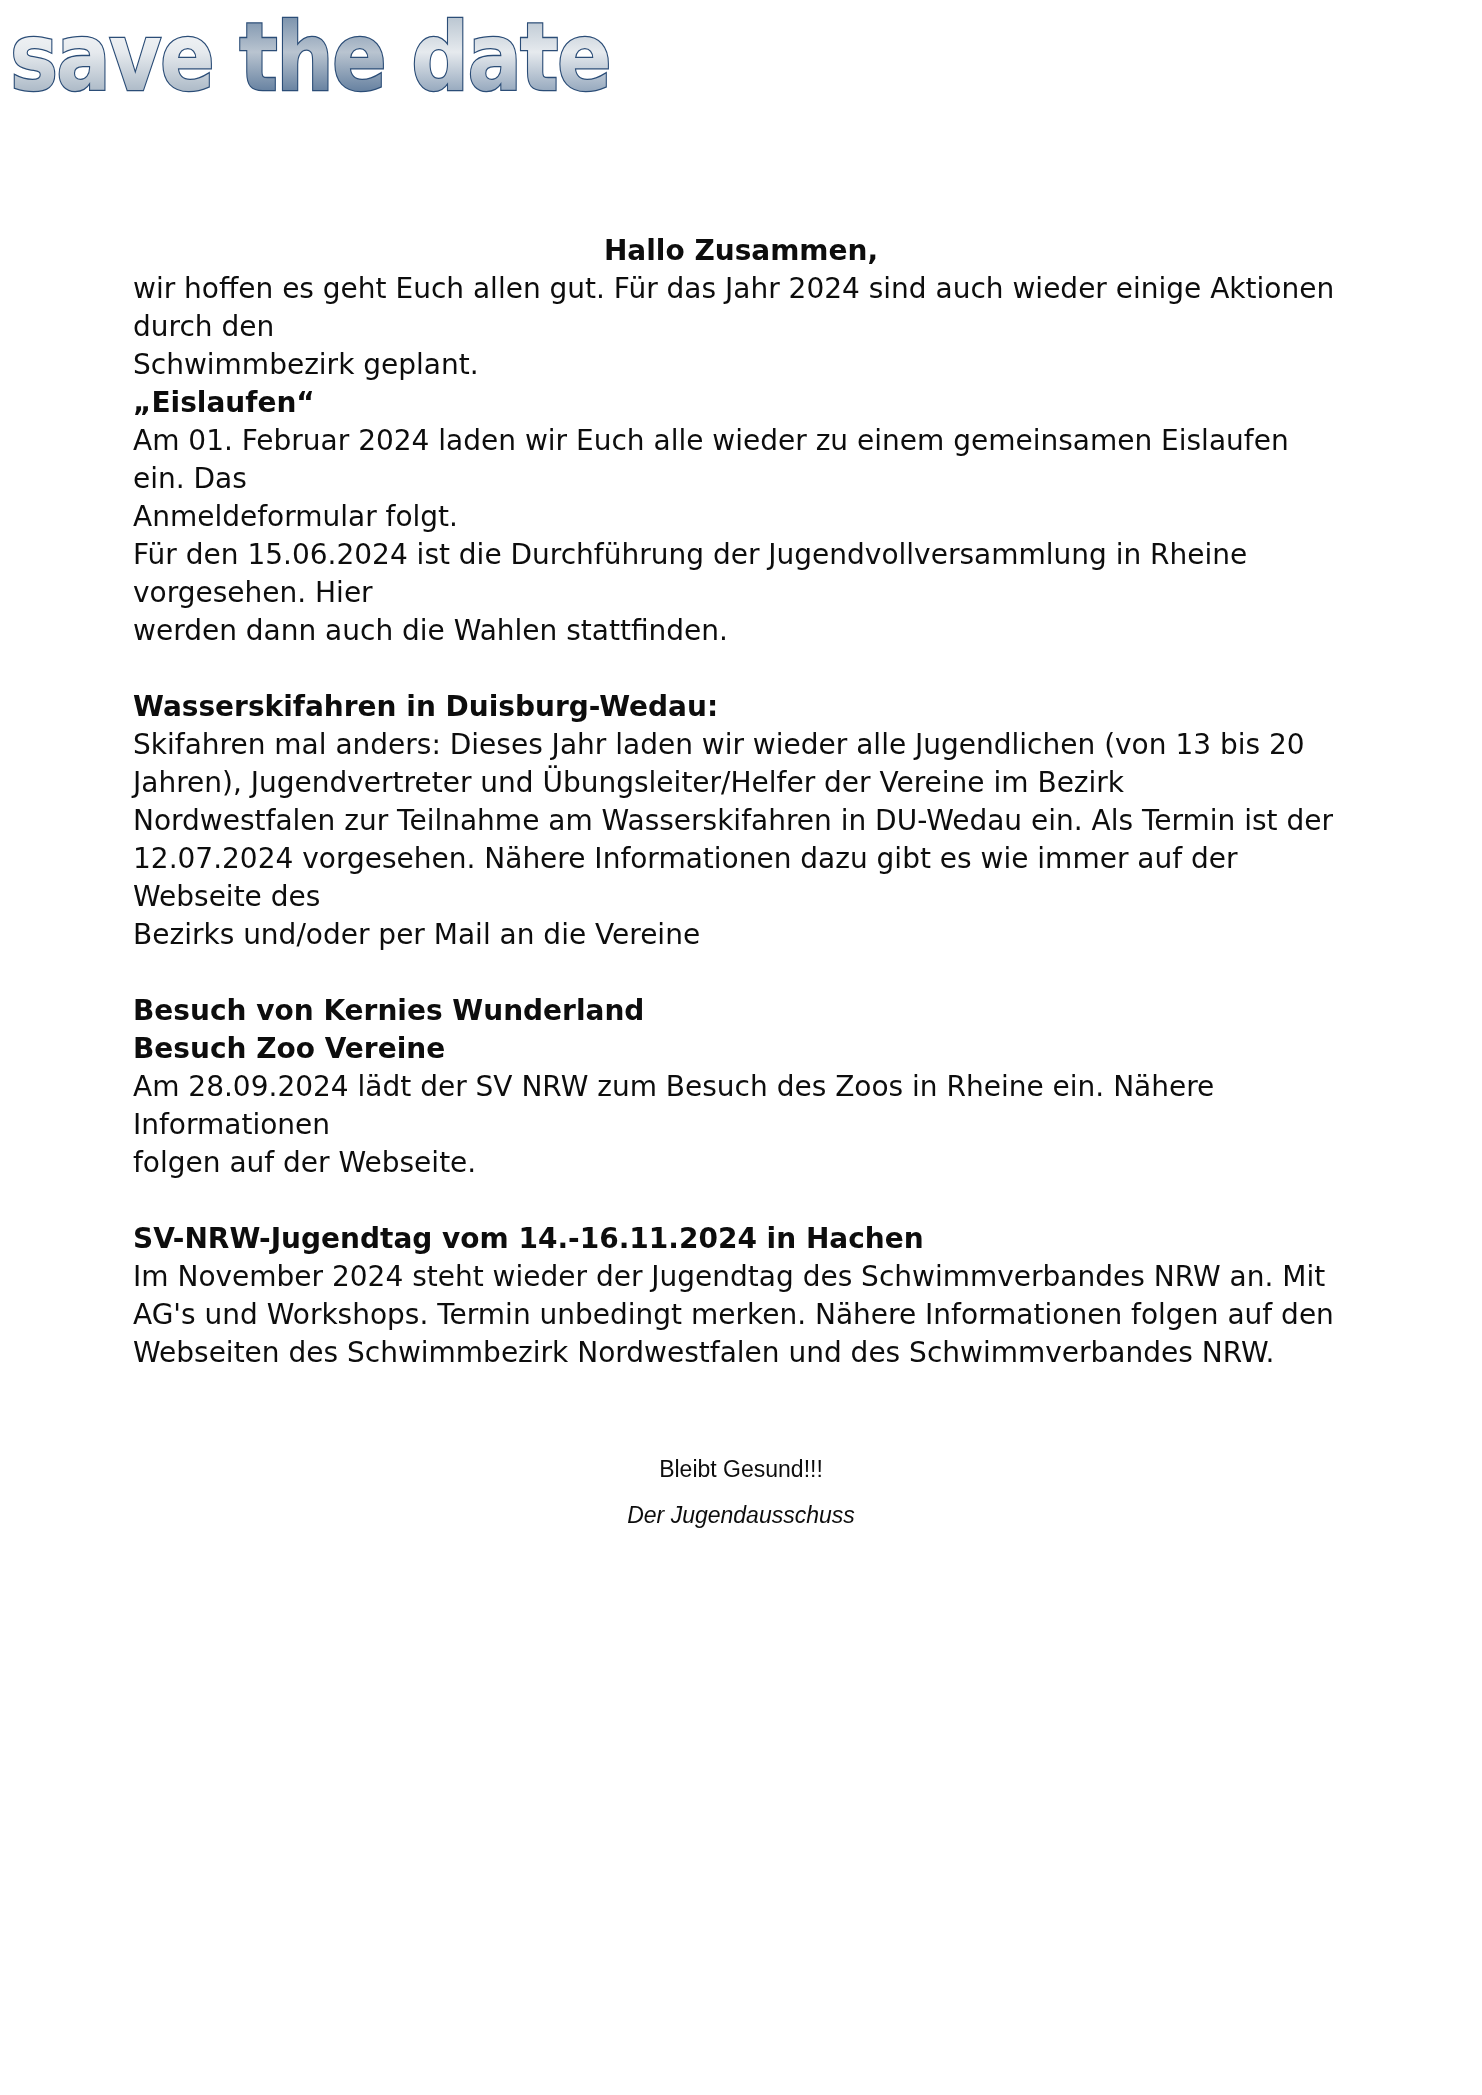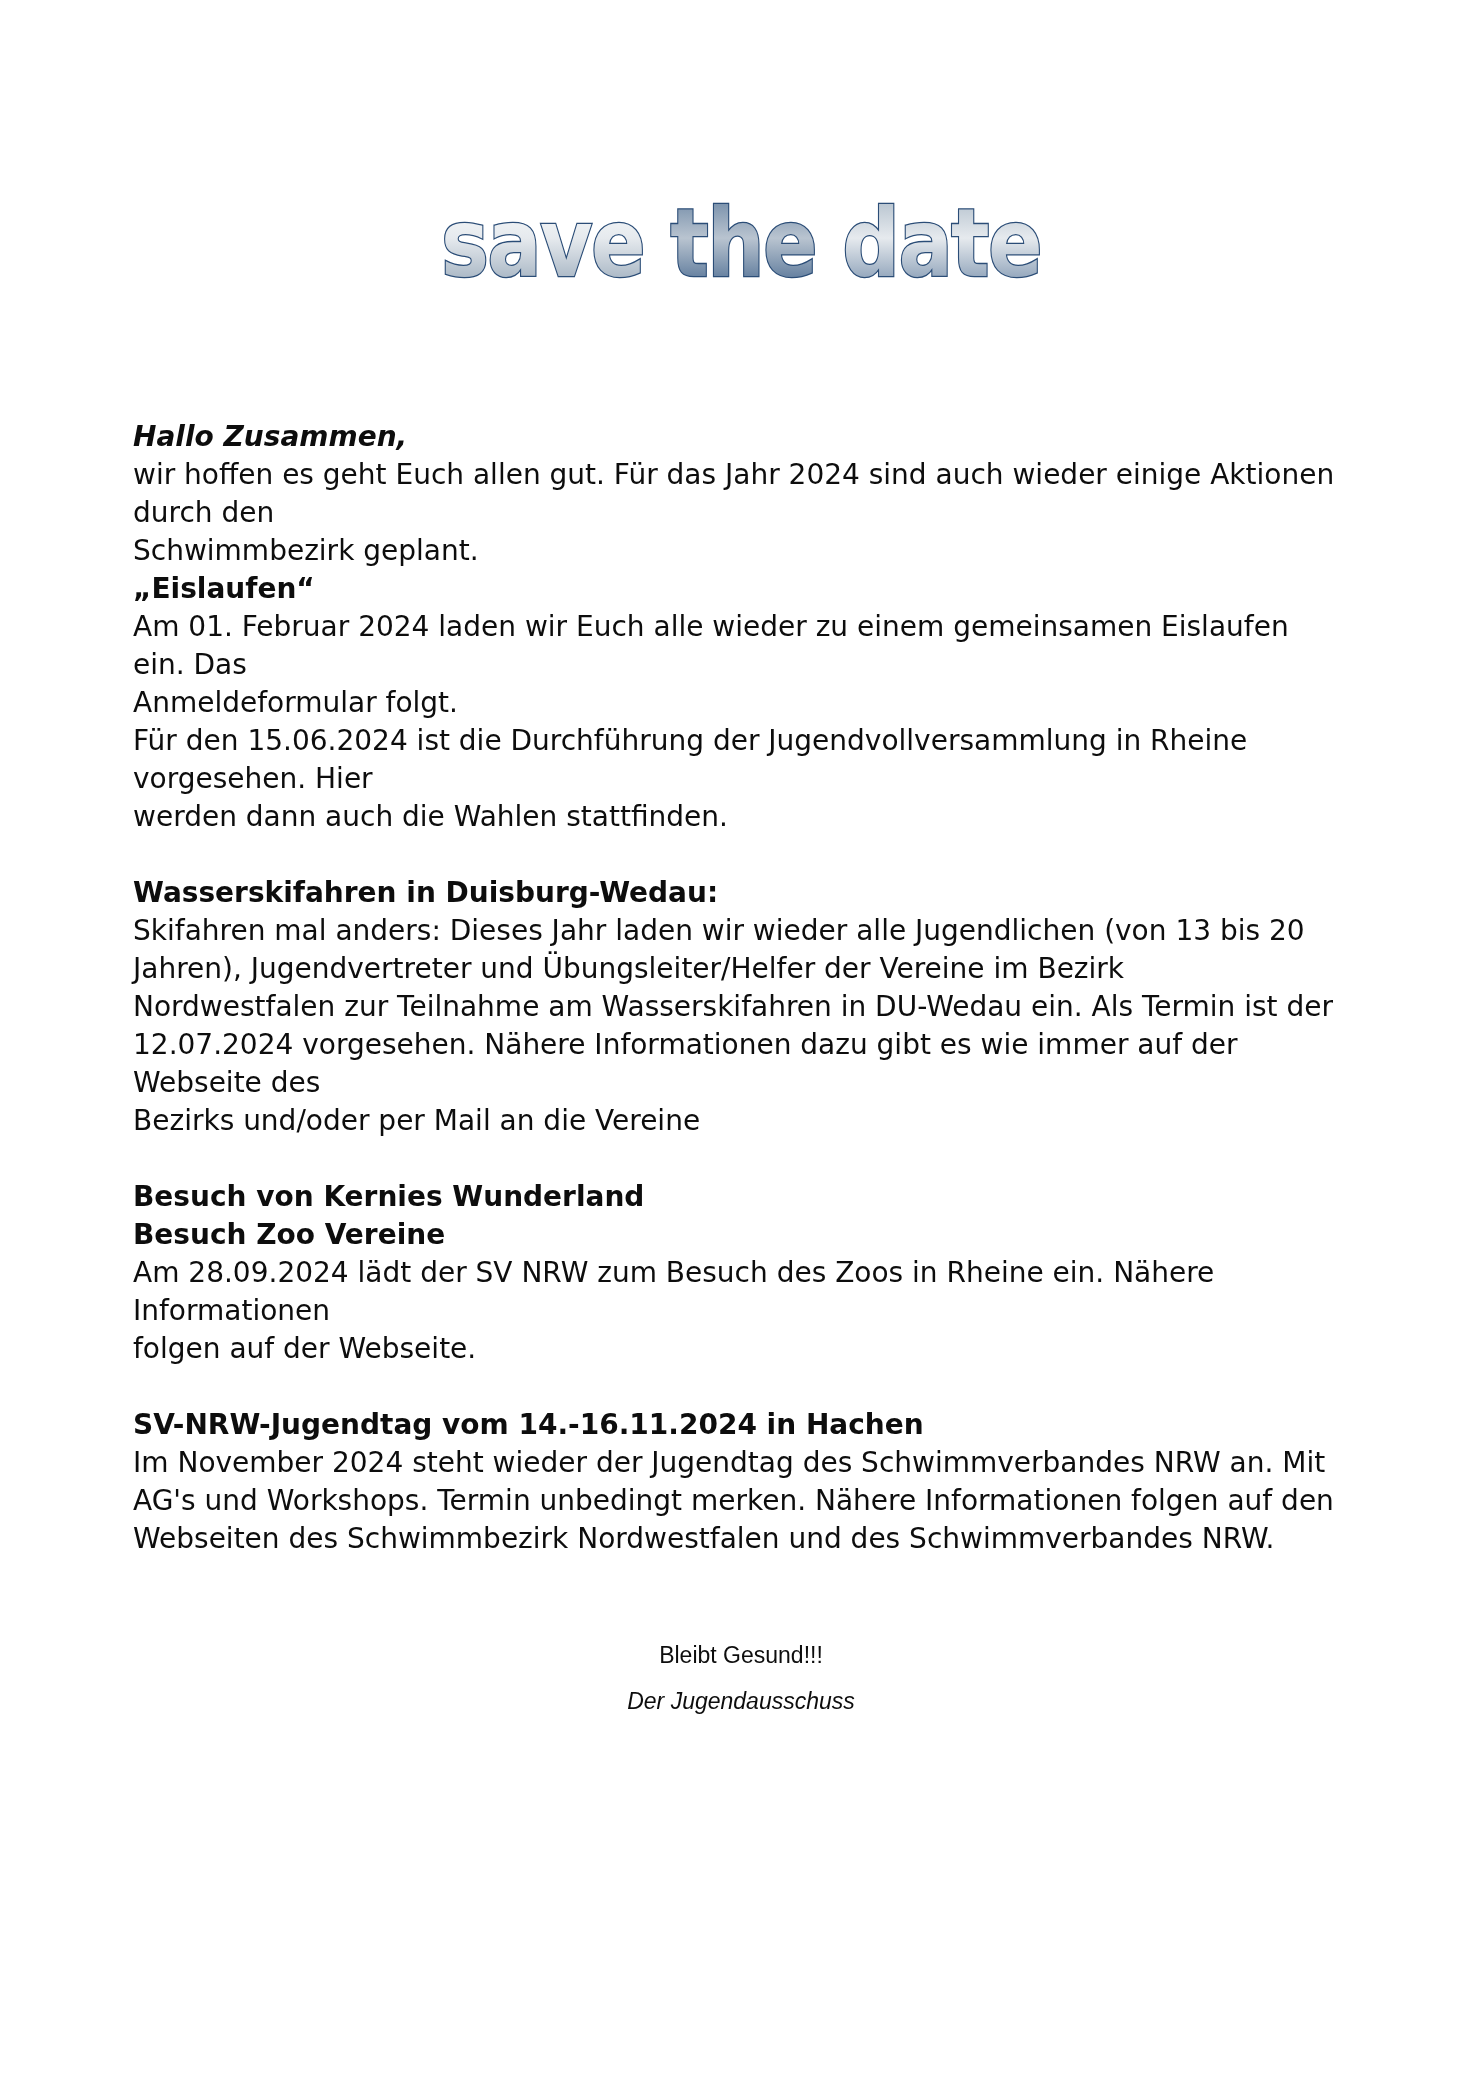--- a/index.html
+++ b/index.html
@@ -9,43 +9,41 @@
     background: #ffffff;
     font-family: "DejaVu Sans", sans-serif;
     color: #0d0d0d;
     position: relative;
     overflow: hidden;
   }
   .page { width: 100%; height: 100%; }
 
   
   .wordart-wrap {
-    padding-top: 186px;
-    text-align: center;
   }
   .wordart-wrap svg { overflow: visible; }
   .wordart-text {
     font-family: "DejaVu Sans", sans-serif;
     font-weight: bold;
     letter-spacing: -2px;
     stroke: #2b4d77;
     stroke-width: 2.6px;
     paint-order: stroke fill;
   }
 
   
   .content {
     margin: 0 133px 0 133px;
     font-size: 28px;
     line-height: 38px;
   }
   .greeting {
     margin-top: 118px;
+    text-align: center;
     font-weight: bold;
-    font-style: italic;
   }
   .para {
     white-space: pre-line;
     text-align: left;
   }
   .sec-heading {
     font-weight: bold;
   }
   .gap { height: 38px; }
 

